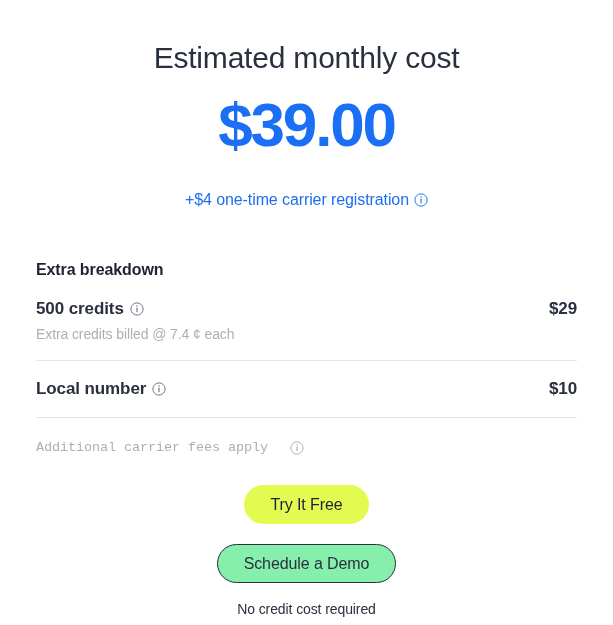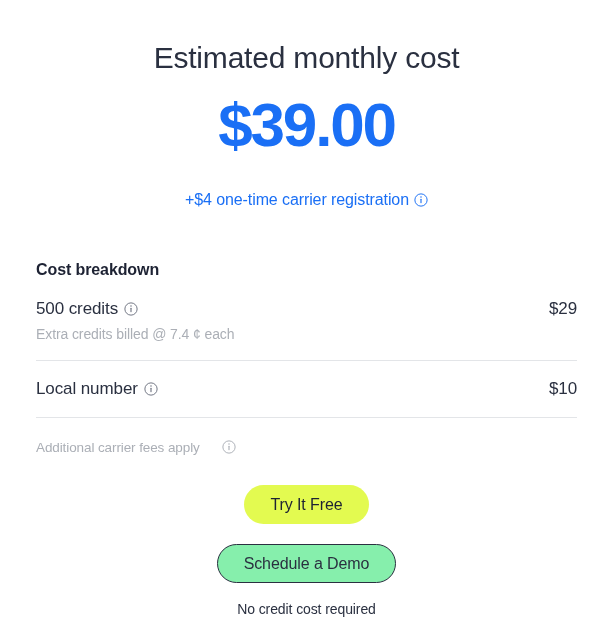--- a/index.html
+++ b/index.html
@@ -74,20 +74,21 @@
     font-size: 16px;
     font-weight: 700;
     color: #1d2233;
     letter-spacing: -0.1px;
     margin: 0 0 20px 0;
   }
   .line-item {
     display: flex;
     align-items: flex-start;
     justify-content: space-between;
+    font-weight: bold;
   }
   .line-item-main {
     display: flex;
     align-items: center;
     gap: 6px;
     font-size: 17px;
     color: #2a3040;
     letter-spacing: -0.1px;
   }
   .line-item-price {
@@ -103,26 +104,27 @@
     letter-spacing: -0.1px;
   }
   .divider {
     height: 1px;
     background: #e3e5e8;
     border: 0;
     margin: 18px 0;
   }
   .footnote {
     display: flex;
-    align-items: flex-start;
+    align-items: center;
     gap: 22px;
     font-size: 13.5px;
     color: #abafb6;
     margin-top: 22px;
     letter-spacing: -0.1px;
+    font-family: Liberation Mono, monospace;
   }
 
   
   .cta-row {
     display: flex;
     align-items: center;
     justify-content: center;
     gap: 20px;
     margin-top: 30px;
     flex-direction: column;
@@ -173,21 +175,21 @@
         <svg viewBox="0 0 16 16" aria-hidden="true">
           <circle cx="8" cy="8" r="7" fill="none" stroke="#1a6ff5" stroke-width="1.1"></circle>
           <circle cx="8" cy="4.6" r="0.85" fill="#1a6ff5"></circle>
           <rect x="7.35" y="6.6" width="1.3" height="5" rx="0.5" fill="#1a6ff5"></rect>
         </svg>
       </span>
     </a>
   </div>
 
   <div class="breakdown">
-    <div class="breakdown-heading">Cost breakdown</div>
+    <div class="breakdown-heading">Extra breakdown</div>
 
     <div class="line-item">
       <div class="line-item-main">
         <span>500 credits</span>
         <span class="info-icon">
           <svg viewBox="0 0 16 16" aria-hidden="true">
             <circle cx="8" cy="8" r="7" fill="none" stroke="#6d7280" stroke-width="1.1"></circle>
             <circle cx="8" cy="4.6" r="0.85" fill="#6d7280"></circle>
             <rect x="7.35" y="6.6" width="1.3" height="5" rx="0.5" fill="#6d7280"></rect>
           </svg>

